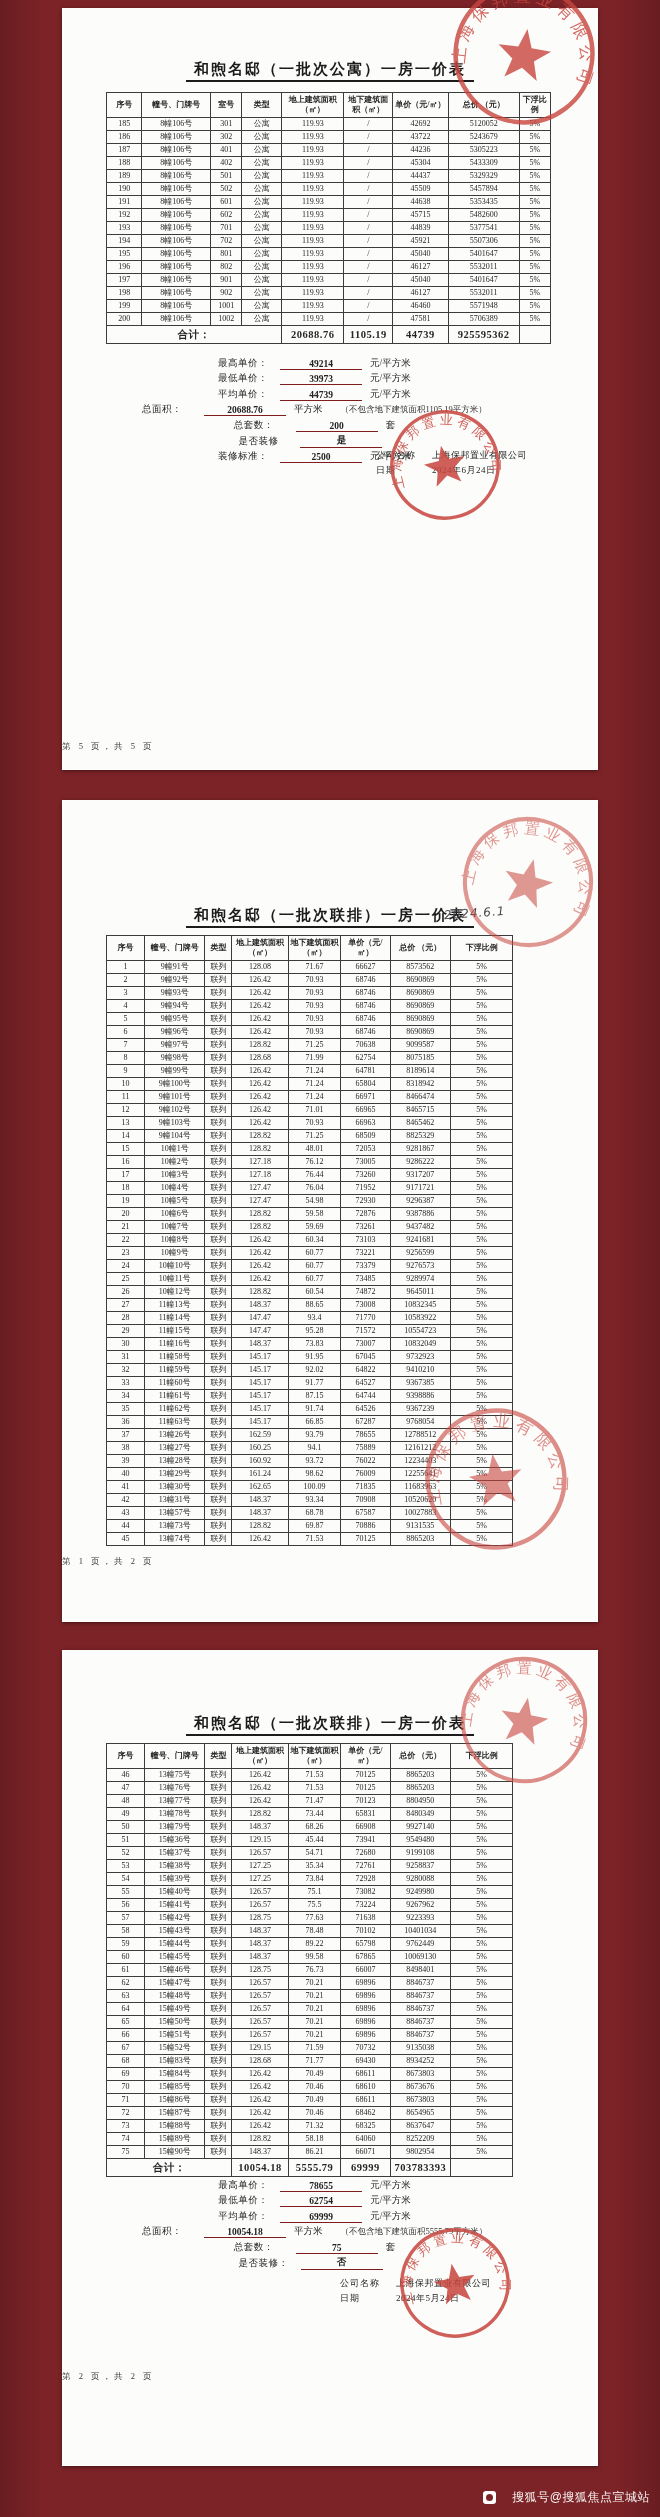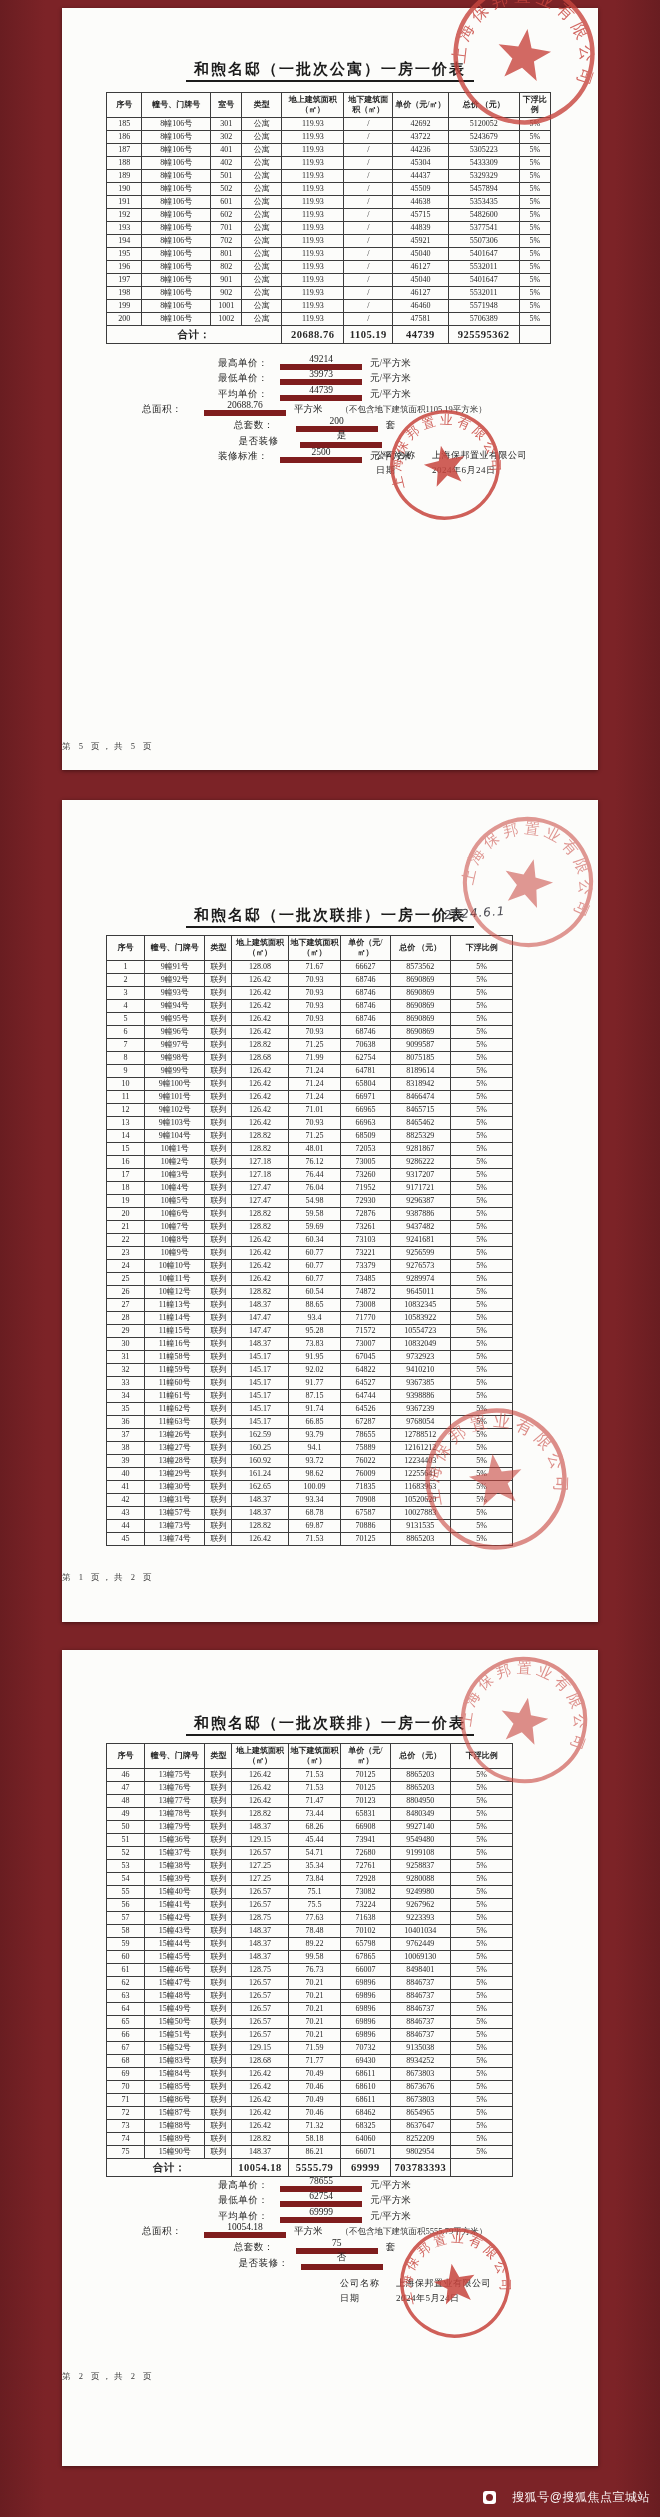--- a/index.html
+++ b/index.html
@@ -16,21 +16,21 @@
   table.ptable{border-collapse:collapse;table-layout:fixed;}
   .ptable th,.ptable td{border:1px solid #3c3c3c;text-align:center;vertical-align:middle;
     font-size:8px;line-height:1.25;padding:1px 0;color:#262626;overflow:hidden;}
   .ptable th{padding:2px 0;font-weight:700;}
   .ptable tr.total-row td{font-size:10.5px;font-weight:700;padding:2px 0;letter-spacing:.5px;}
   #t1{margin:10px 0 0 8.2%;width:83%;}
   #t2,#t3{margin:7px 0 0 8.2%;width:76%;}
   .sum-block{position:absolute;}
   .sum-line{display:flex;align-items:flex-end;height:15.6px;font-size:9.5px;white-space:nowrap;justify-content:center;}
   .sum-label{display:inline-block;width:62px;text-align:left;letter-spacing:.5px;}
-  .sum-value{display:inline-block;width:82px;text-align:center;border-bottom:6px solid #7f1d1d;}
+  .sum-value{display:inline-block;width:82px;text-align:center;border-bottom:1px solid #7f1d1d;font-weight:bold;}
   .sum-unit{margin-left:8px;}
   .sum-note{margin-left:18px;font-size:8.5px;color:#333;}
   .company-block{position:absolute;font-size:9px;color:#262626;}
   .company-line{display:flex;height:15px;align-items:center;}
   .company-line .lbl{width:56px;letter-spacing:1px;}
   .company-line .val{letter-spacing:.5px;}
   .page-footer{position:absolute;width:100%;text-align:left;font-size:8.5px;letter-spacing:3px;color:#3a3a3a;}
   .stamp{position:absolute;pointer-events:none;}
   .stamp svg{width:100%;height:100%;}
   .handwrite{position:absolute;font-size:12px;color:#4a4a52;transform:rotate(-4deg);
@@ -787,21 +787,21 @@
             <td>13幢74号</td>
             <td>联列</td>
             <td>126.42</td>
             <td>71.53</td>
             <td>70125</td>
             <td>8865203</td>
             <td>5%</td>
           </tr>
         </tbody>
     </table>
-    <div class="page-footer" style="top:772px;">第 1 页，共 2 页</div>
+    <div class="page-footer" style="top:756px;">第 1 页，共 2 页</div>
   </div>
 
   <div class="page" id="page3">
     <div class="doc-title-wrap" style="margin-top:64px;">
       <span class="doc-title">和煦名邸（一批次联排）一房一价表</span>
     </div>
     <table class="ptable" id="t3">
       <colgroup>
         <col style="width:9.4%">
           <col style="width:14.8%">

